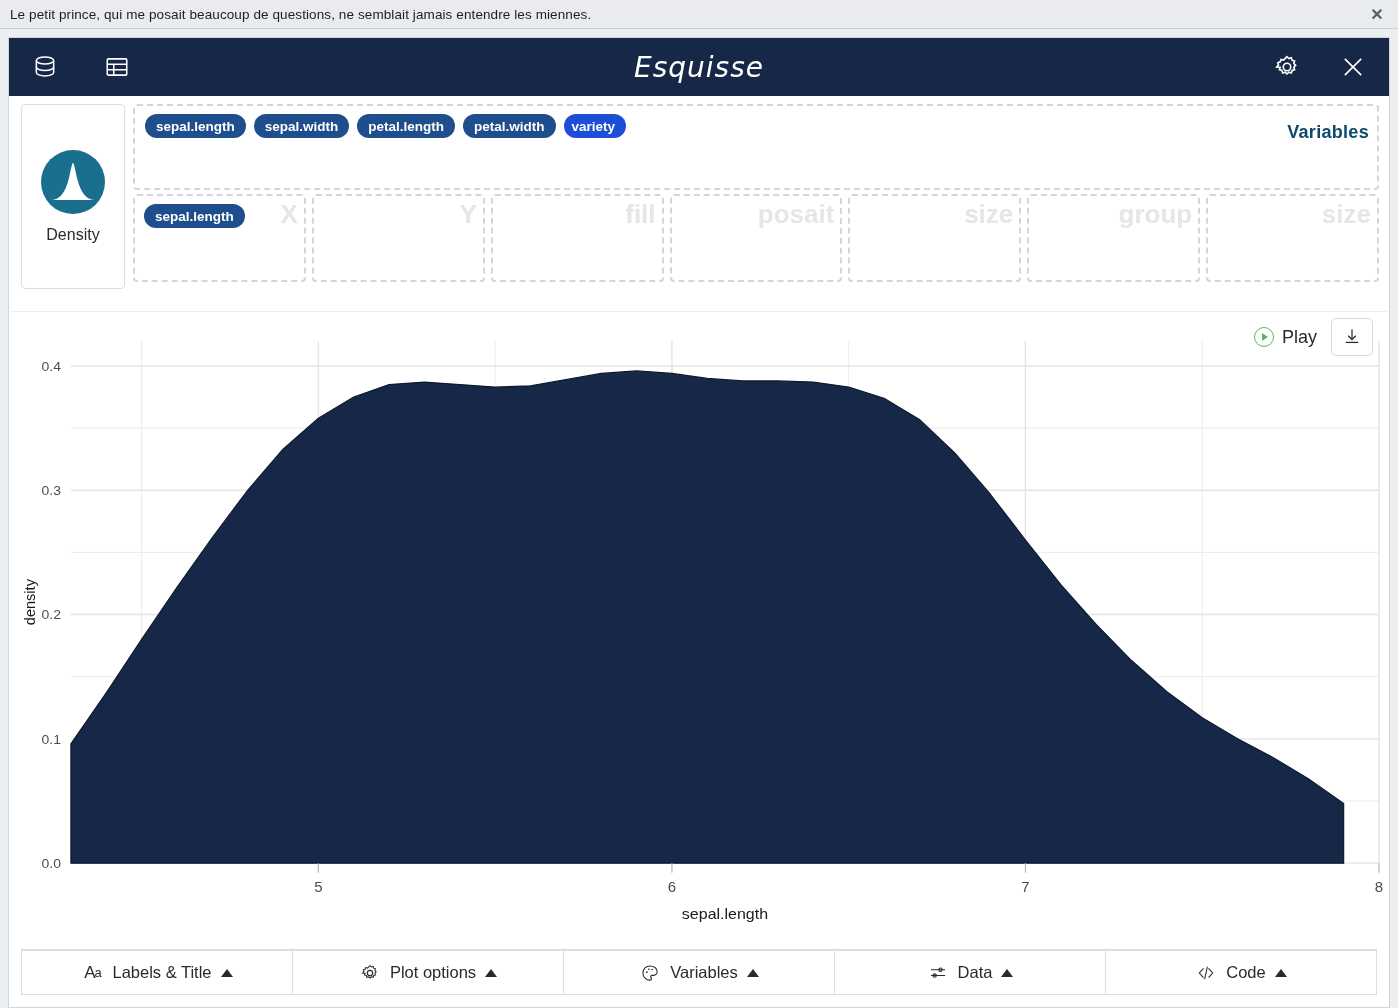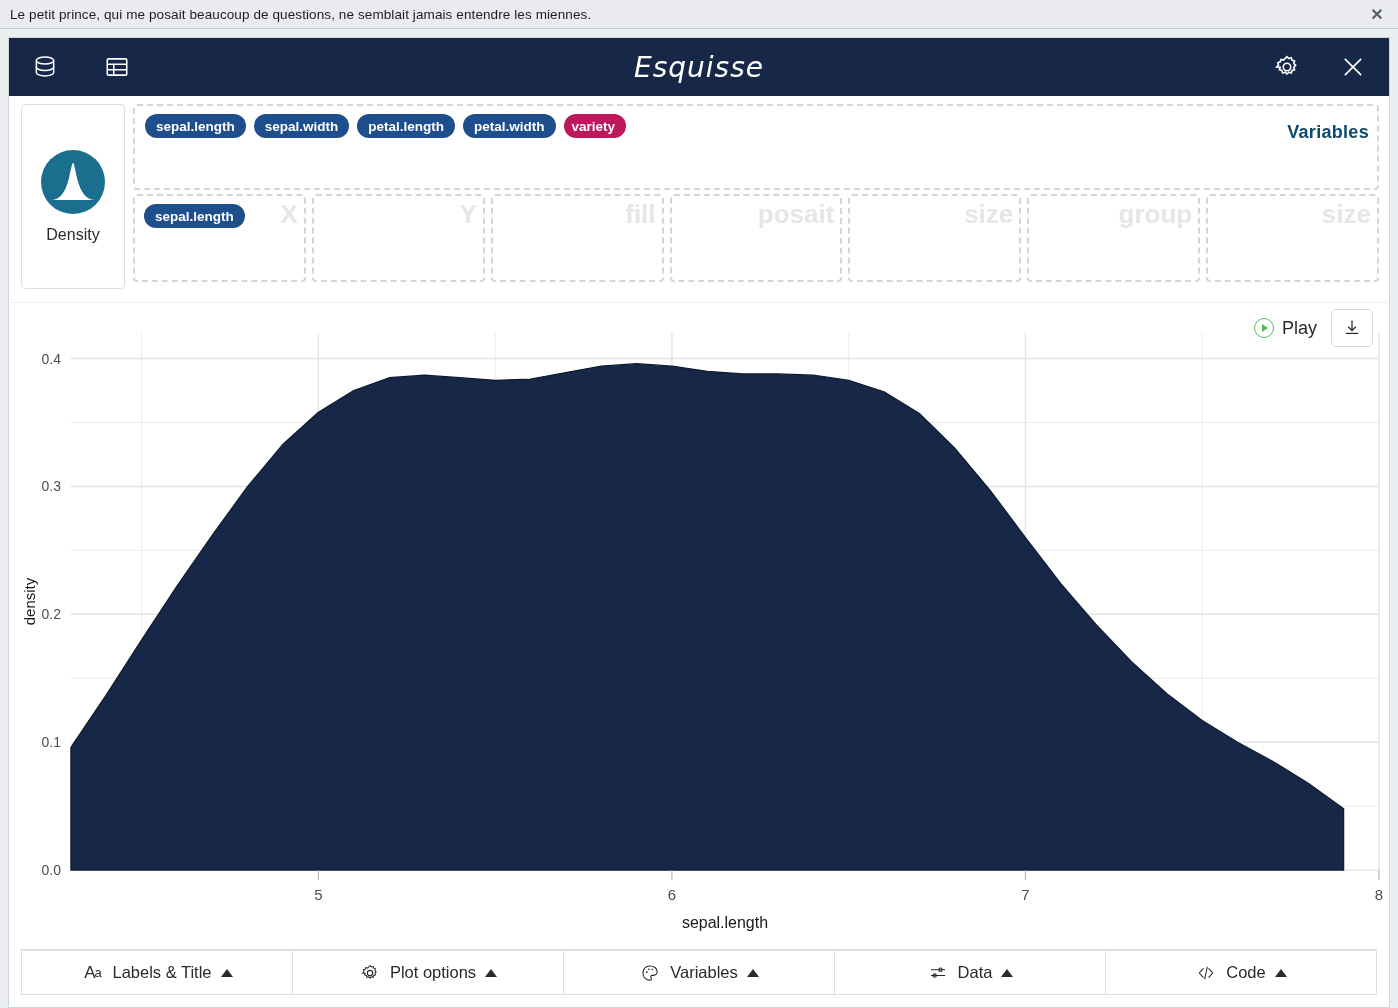--- a/index.html
+++ b/index.html
@@ -130,21 +130,21 @@
   }
   .chip {
     display: inline-flex; align-items: center;
     height: 24px; padding: 0 11px;
     border-radius: 12px;
     background: #1f4e8c;
     color: #ffffff;
     font-size: 13.5px; font-weight: 700;
     cursor: pointer; white-space: nowrap;
   }
-  .chip.accent { background: #be185d; padding-left: 8px; }
+  .chip.accent { background: #1d4ed8; padding-left: 8px; }
 
   .dropzones { display: flex; gap: 6px; height: 88px; }
   .dz {
     flex: 1 1 0; min-width: 0;
     border: 2px dashed #d3d6d9; border-radius: 4px;
     position: relative;
     padding: 8px 9px;
     display: flex; flex-wrap: wrap; align-content: flex-start; gap: 6px;
   }
   .dz-ghost {
@@ -152,21 +152,21 @@
     font-size: 26px; color: #e4e6e8; font-weight: 700;
     pointer-events: none;
   }
 
   
   .plot-wrap {
     flex: 1 1 auto;
     position: relative;
     background: #ffffff;
     border-top: 1px solid #eceef0;
-    margin: 7px 2px;
+    margin: 16px 2px;
     min-height: 0;
   }
   .plot-toolbar {
     position: absolute; top: 6px; right: 14px;
     display: flex; align-items: center; gap: 10px; z-index: 5;
   }
   .play-btn {
     display: flex; align-items: center; gap: 8px;
     cursor: pointer; padding: 2px 4px;
   }

